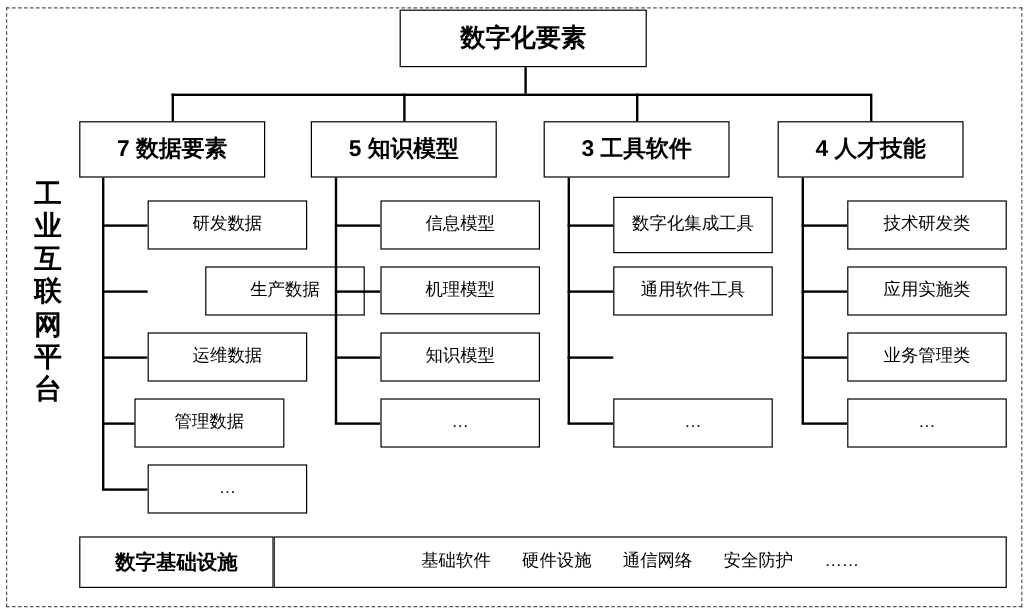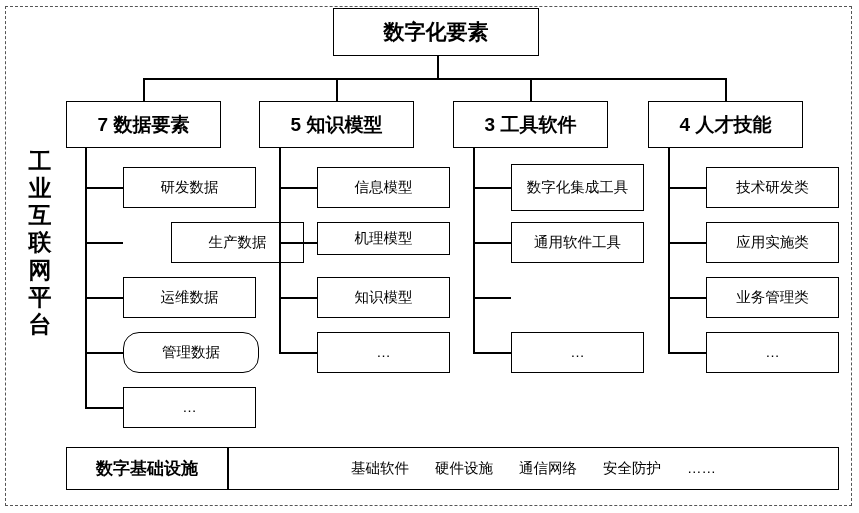--- a/index.html
+++ b/index.html
@@ -110,30 +110,30 @@
 
   <div class="line v-line" style="left:85px; top:148px; width:1.5px; height:260px;"></div>
   <div class="line h-line" style="left:85px; top:187px; width:38px;"></div>
   <div class="line h-line" style="left:85px; top:242px; width:38px;"></div>
   <div class="line h-line" style="left:85px; top:297px; width:38px;"></div>
   <div class="line h-line" style="left:85px; top:352px; width:38px;"></div>
   <div class="line h-line" style="left:85px; top:407px; width:38px;"></div>
   <div class="box leaf-box" style="left:123px; top:167px; width:133px; height:41px;">研发数据</div>
   <div class="box leaf-box" style="left:123px; top:222px; width:133px; height:41px;margin-left:48px;">生产数据</div>
   <div class="box leaf-box" style="left:123px; top:277px; width:133px; height:41px;">运维数据</div>
-  <div class="box leaf-box" style="left:123px; top:332px; width:136px; height:41px;border-radius:16px;">管理数据</div>
+  <div class="box leaf-box" style="left:112px; top:332px; width:125px; height:41px;">管理数据</div>
   <div class="box leaf-box" style="left:123px; top:387px; width:133px; height:41px;">…</div>
 
   <div class="line v-line" style="left:279px; top:148px; height:205px;"></div>
   <div class="line h-line" style="left:279px; top:187px; width:38px;"></div>
   <div class="line h-line" style="left:279px; top:242px; width:38px;"></div>
   <div class="line h-line" style="left:279px; top:297px; width:38px;"></div>
   <div class="line h-line" style="left:279px; top:352px; width:38px;"></div>
   <div class="box leaf-box" style="left:317px; top:167px; width:133px; height:41px;">信息模型</div>
-  <div class="box leaf-box" style="left:317px; top:222px; width:133px; height:33px;">机理模型</div>
+  <div class="box leaf-box" style="left:317px; top:222px; width:133px; height:40px;">机理模型</div>
   <div class="box leaf-box" style="left:317px; top:277px; width:133px; height:41px;">知识模型</div>
   <div class="box leaf-box" style="left:317px; top:332px; width:133px; height:41px;">…</div>
 
   <div class="line v-line" style="left:473px; top:148px; height:205px;"></div>
   <div class="line h-line" style="left:473px; top:187px; width:38px;"></div>
   <div class="line h-line" style="left:473px; top:242px; width:38px;"></div>
   <div class="line h-line" style="left:473px; top:297px; width:38px;"></div>
   <div class="line h-line" style="left:473px; top:352px; width:38px;"></div>
   <div class="box leaf-box" style="left:511px; top:164px; width:133px; height:47px;">数字化集成工具</div>
   <div class="box leaf-box" style="left:511px; top:222px; width:133px; height:41px;">通用软件工具</div>

